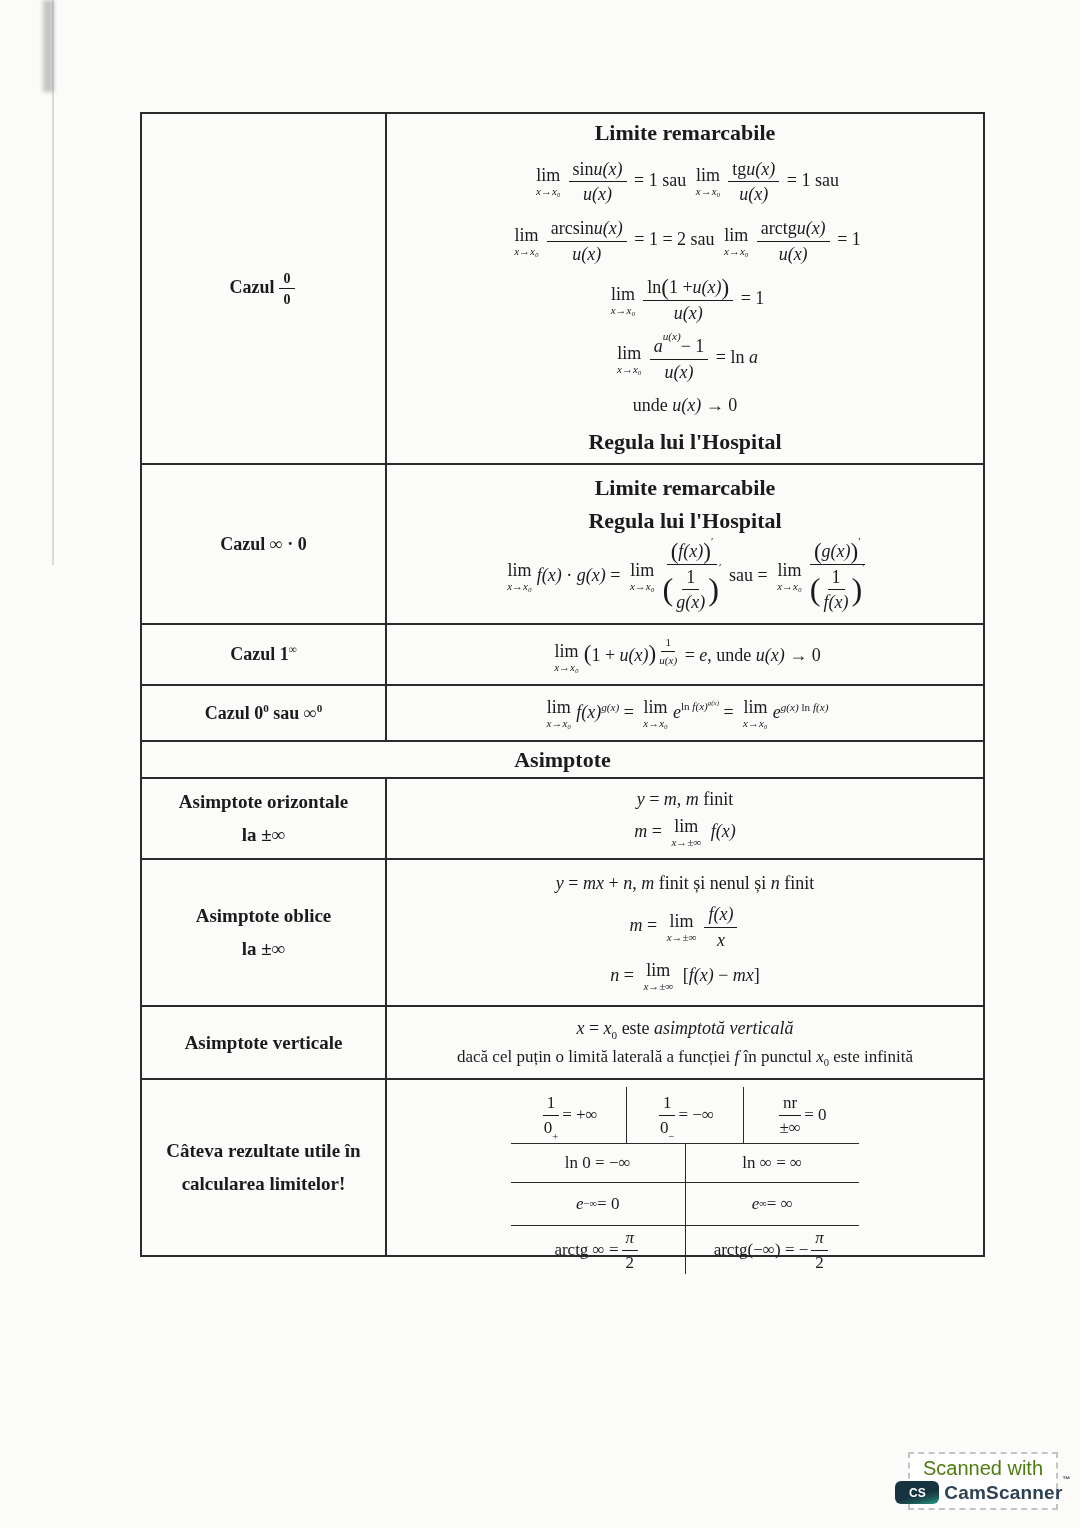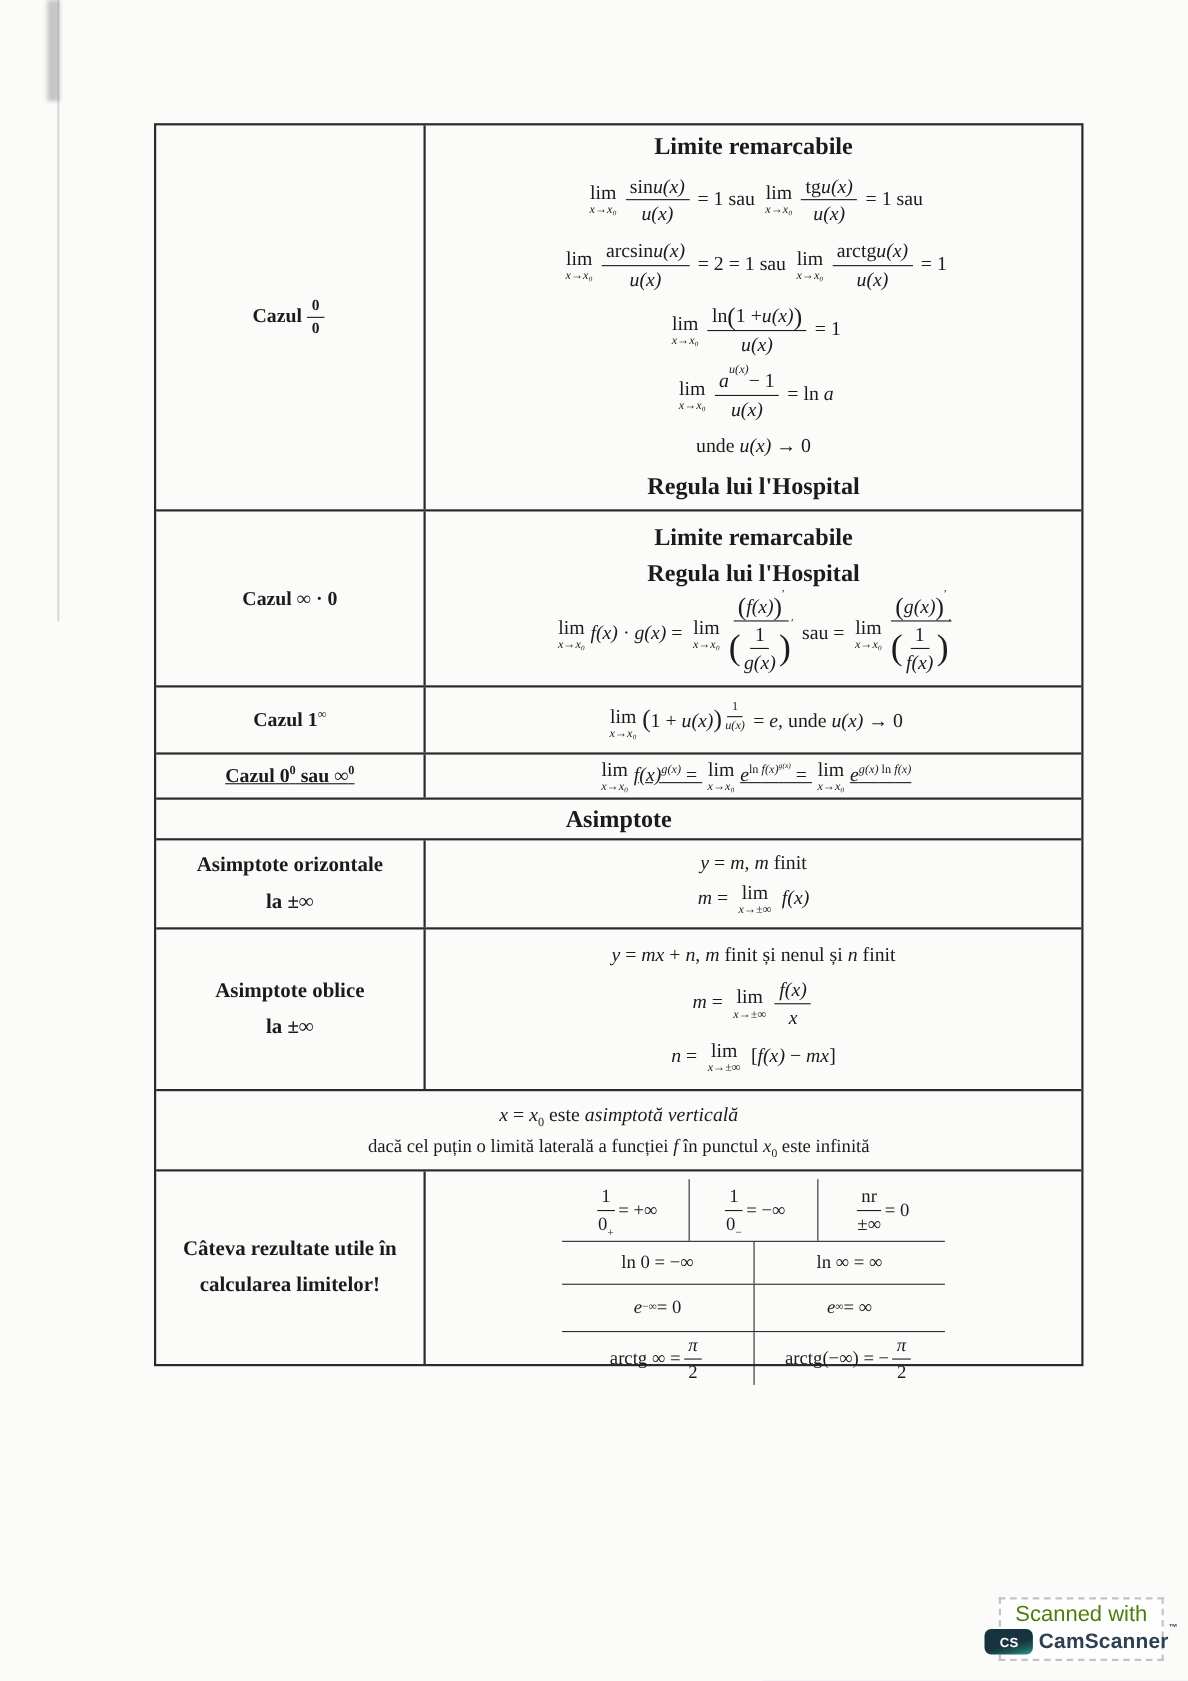--- a/index.html
+++ b/index.html
@@ -7,21 +7,21 @@
         font-family:"Liberation Serif","DejaVu Serif",serif;color:#1b1b1b;}
   
   .edge-line{position:absolute;left:52px;top:0;width:2px;height:565px;background:rgba(100,100,100,.22);}
   .edge-smudge{position:absolute;left:43px;top:0;width:11px;height:92px;background:rgba(110,110,110,.38);filter:blur(2px);}
 
   
   .tbl{position:absolute;left:140px;top:112px;width:845px;border:2px solid #2a2a2a;
        display:flex;flex-direction:column;box-sizing:border-box;}
   .trow{display:flex;box-sizing:border-box;}
   .trow + .trow{border-top:2px solid #2a2a2a;}
-  .r1{height:349px;} .r2{height:160px;} .r3{height:61px;} .r4{height:41px;text-decoration:underline;}
+  .r1{height:349px;} .r2{height:160px;} .r3{height:61px;} .r4{height:56px;}
   .r5{height:37px;} .r6{height:81px;} .r7{height:147px;} .r8{height:73px;} .r9{height:177px;}
   .lcell{flex:0 0 245px;border-right:2px solid #2a2a2a;display:flex;flex-direction:column;
          align-items:center;justify-content:center;gap:11px;font-weight:bold;font-size:19px;box-sizing:border-box;text-align:center;}
   .rcell{flex:1;display:flex;flex-direction:column;align-items:center;box-sizing:border-box;padding:3px 6px;min-width:0;}
   .sb{justify-content:space-between;padding-top:6px;padding-bottom:8px;}
   .se{justify-content:space-evenly;}
   .fullcell{flex:1;display:flex;align-items:center;justify-content:center;}
   .hdr{font-weight:bold;font-size:22px;text-align:center;}
   .fline{font-size:18px;text-align:center;white-space:nowrap;}
   .sm{font-size:17px;white-space:normal;}
@@ -116,21 +116,21 @@
               <span class="l1">lim</span>
               <span class="l2">x→x₀</span>
             </span><span class="mfrac">
               <span class="num">
                 <span class="mr">arcsin </span>
                 <span class="mi">u(x)</span>
               </span>
               <span class="den">
                 <span class="mi">u(x)</span>
               </span>
-            </span><span class="mr"> = 2  = 1 sau </span><span class="mlim">
+            </span><span class="mr"> = 1  = 2 sau </span><span class="mlim">
               <span class="l1">lim</span>
               <span class="l2">x→x₀</span>
             </span><span class="mfrac">
               <span class="num">
                 <span class="mr">arctg </span>
                 <span class="mi">u(x)</span>
               </span>
               <span class="den">
                 <span class="mi">u(x)</span>
               </span>
@@ -304,20 +304,23 @@
               </span>
             </span></div>
         <div class="fline"><span class="mi">n</span><span class="mr"> = </span><span class="mlim">
               <span class="l1">lim</span>
               <span class="l2">x→±∞</span>
             </span><span class="mr"> [</span><span class="mi">f(x)</span><span class="mr"> − </span><span class="mi">mx</span><span class="mr">]</span></div>
       </div>
     </div>
 
     <div class="trow r8">
+      <div class="lcell">
+        <div>Asimptote verticale</div>
+      </div>
       <div class="rcell se">
         <div class="fline"><span class="mi">x</span><span class="mr"> = </span><span class="mi">x</span><sub>0</sub><span class="mr"> este </span><span class="mi">asimptotă verticală</span></div>
         <div class="fline sm"><span class="mr">dacă cel puțin o limită laterală a funcției </span><span class="mi">f</span><span class="mr"> în punctul </span><span class="mi">x</span><sub>0</sub><span class="mr"> este infinită</span></div>
       </div>
     </div>
 
     <div class="trow r9">
       <div class="lcell">
         <div>Câteva rezultate utile în</div>
         <div>calcularea limitelor!</div>

